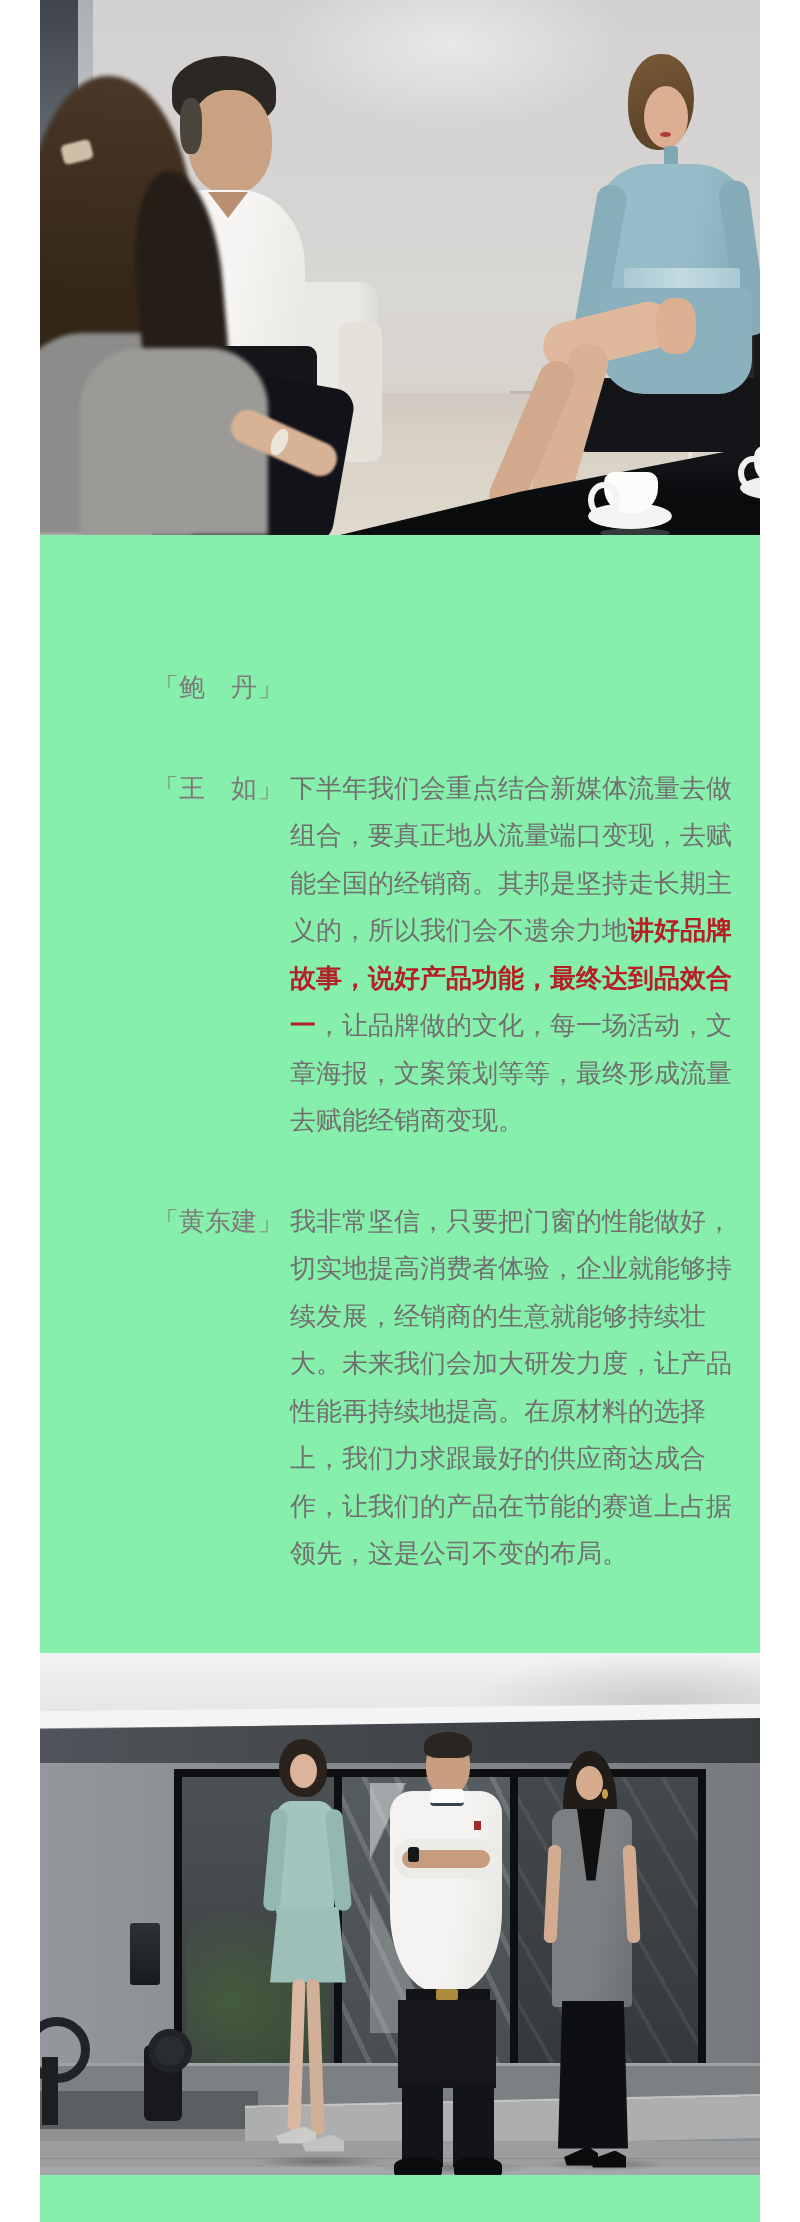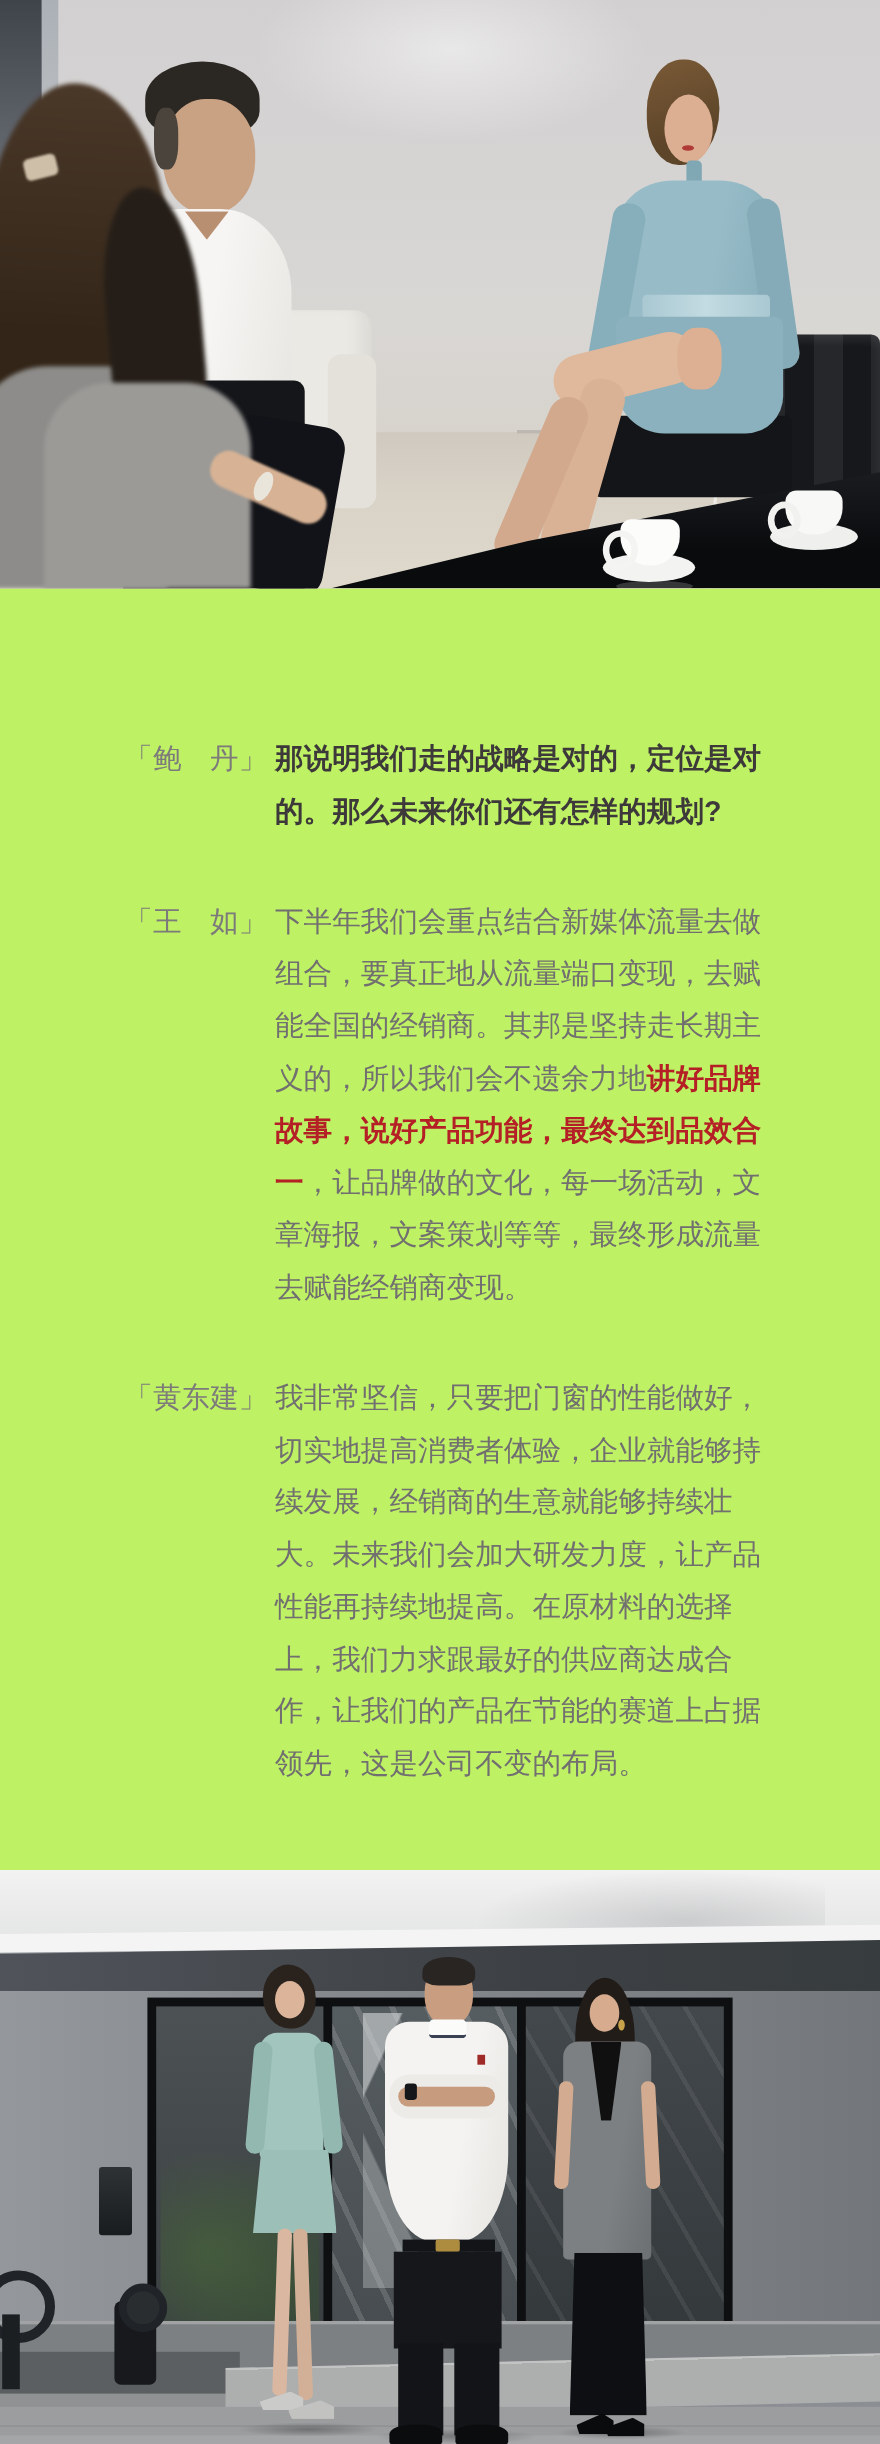--- a/index.html
+++ b/index.html
@@ -1,17 +1,17 @@
 <!DOCTYPE html>
 <html style="--accent-red: #b42025; --body-text: #716f70; --speaker-text: #7d7a7b; --question-text: #3d393a;"><head>
 <meta charset="utf-8">
 <style>
   html,body{margin:0;padding:0;background:#fff;}
-  .page{position:relative;width:800px;height:2222px;margin:0 auto;background:#bef264;overflow:hidden;
-        font-family:Liberation Sans, sans-serif;}
+  .page{position:relative;width:720px;height:2222px;margin:0 auto;background:#86efac;overflow:hidden;
+        font-family:Liberation Mono, monospace;}
   .photo{position:relative;width:800px;overflow:hidden;}
   .photo-top{height:535px;background:linear-gradient(180deg,#d2d0d1 0%,#d9d7d4 55%,#d7d3cc 75%,#d5cfc5 100%);}
   .photo-bottom{height:522px;margin-top:73px;background:#8b8e93;}
   .s{position:absolute;}
 
   .article{padding:131px 0 0 113px;}
   .entry{display:flex;margin-bottom:53px;}
   .speaker{width:137px;font-size:26px;line-height:47.5px;color:var(--speaker-text,#7d7a7b);flex:none;}
   .para{width:444px;margin:0;font-size:26px;line-height:47.5px;text-align:left;}
   .seg-normal{color:var(--body-text,#716f70);}
@@ -76,21 +76,20 @@
     <div class="s" style="left:548px;top:482px;width:20px;height:24px;border:6px solid #f4f4f2;border-radius:50%;"></div>
     <div class="s" style="left:700px;top:476px;width:80px;height:24px;background:#efefed;border-radius:50%;"></div>
     <div class="s" style="left:714px;top:446px;width:52px;height:40px;background:#f8f8f6;border-radius:10px 10px 24px 24px;"></div>
     <div class="s" style="left:698px;top:456px;width:18px;height:22px;border:6px solid #f1f1ef;border-radius:50%;"></div>
     <div class="s" style="left:560px;top:528px;width:70px;height:10px;background:rgba(255,255,255,.18);border-radius:50%;"></div>
   </div>
 
   <div class="article" id="entries">
     <div class="entry">
       <div class="speaker">「鲍　丹」</div>
-      <p class="para"><span class="seg-bold">那说明我们走的战略是对的，定位是对的。那么未来你们还有怎样的规划?</span></p>
     </div>
 
     <div class="entry">
       <div class="speaker">「王　如」</div>
       <p class="para"><span class="seg-normal">下半年我们会重点结合新媒体流量去做组合，要真正地从流量端口变现，去赋能全国的经销商。其邦是坚持走长期主义的，所以我们会不遗余力地</span><span class="seg-red">讲好品牌故事，说好产品功能，最终达到品效合一</span><span class="seg-normal">，让品牌做的文化，每一场活动，文章海报，文案策划等等，最终形成流量去赋能经销商变现。</span></p>
     </div>
 
     <div class="entry">
       <div class="speaker">「黄东建」</div>
       <p class="para"><span class="seg-normal">我非常坚信，只要把门窗的性能做好，切实地提高消费者体验，企业就能够持续发展，经销商的生意就能够持续壮大。未来我们会加大研发力度，让产品性能再持续地提高。在原材料的选择上，我们力求跟最好的供应商达成合作，让我们的产品在节能的赛道上占据领先，这是公司不变的布局。</span></p>

